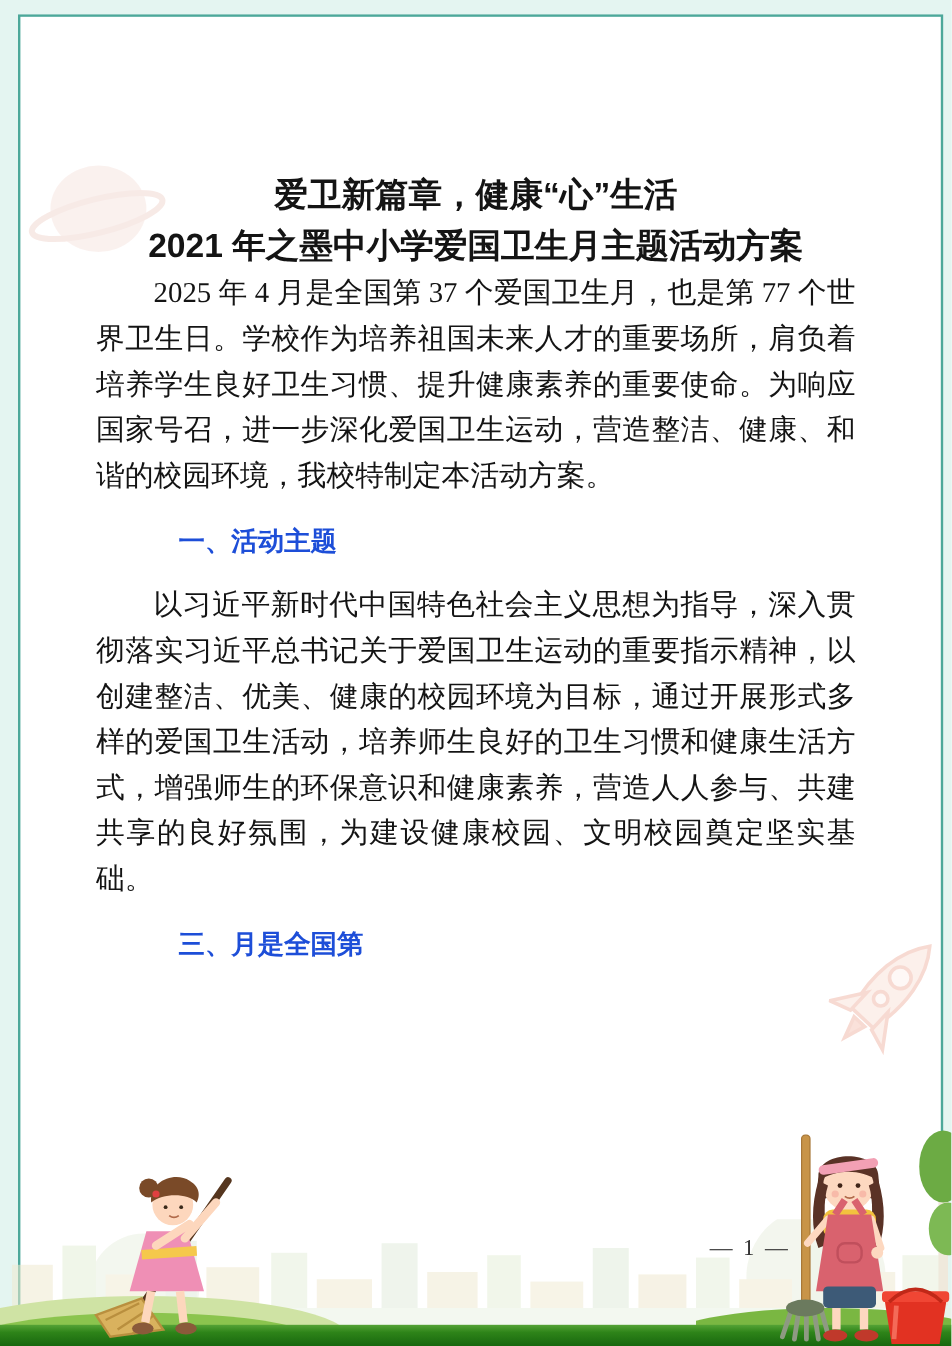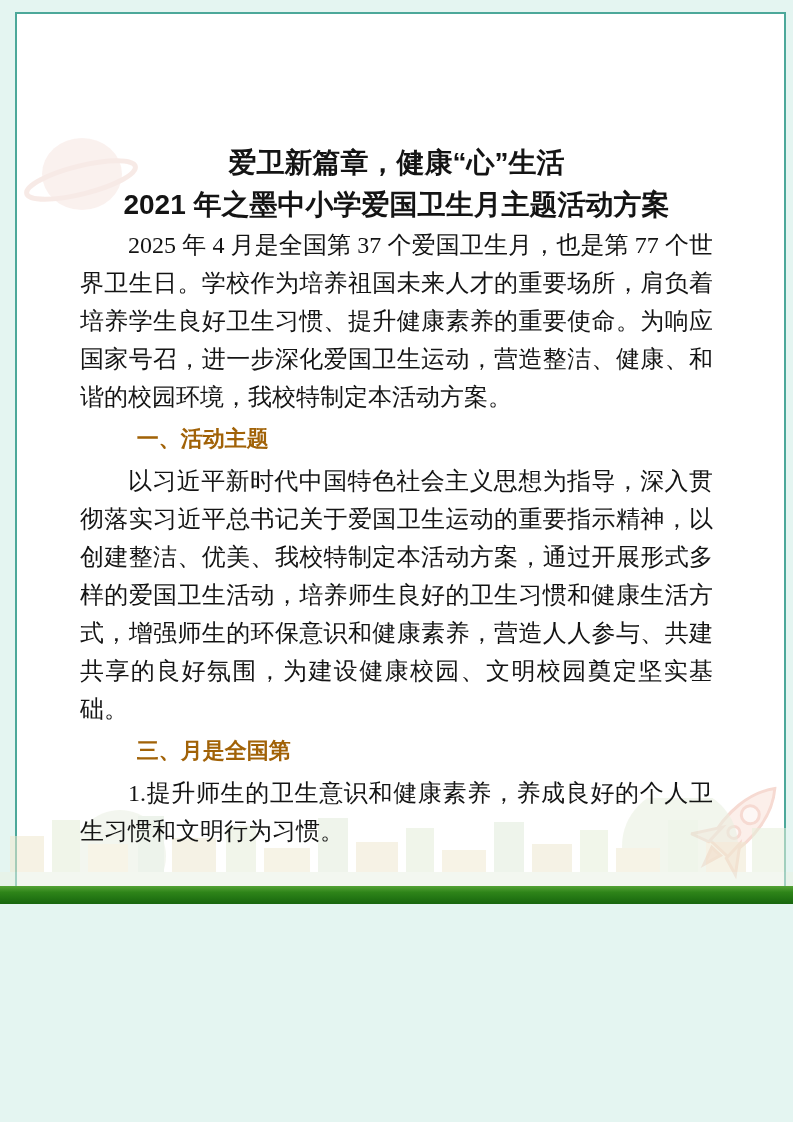--- a/index.html
+++ b/index.html
@@ -1,23 +1,23 @@
 <!DOCTYPE html>
 <html><head>
 <meta charset="utf-8">
 <style>
   html,body{margin:0;padding:0;}
   body{background:#e4f5f1;font-family:"Liberation Serif", serif;}
-  .page{position:relative;width:793px;height:904px;background:#e4f5f1;overflow:hidden;margin:0 auto;}
+  .page{position:relative;width:793px;height:1122px;background:#e4f5f1;overflow:hidden;margin:0 auto;}
   .frame{position:absolute;top:12px;left:15px;right:7px;bottom:10px;background:#ffffff;border:2px solid #4ca89a;z-index:0;}
   .content{position:absolute;left:80px;right:80px;top:0;z-index:2;color:#141414;}
   .title-block{margin-top:142px;text-align:center;font-family:"Liberation Sans", sans-serif;font-weight:700;font-size:28px;line-height:42px;color:#141414;}
   .intro{margin:48px 0 0 0;}
   .body-para{margin:0;font-size:24px;line-height:38px;text-align:justify;text-indent:2em;font-family:"Liberation Serif", serif;color:#141414;}
-  .sec-heading{margin:4px;font-size:22px;line-height:38px;font-weight:700;font-family:"Liberation Sans", sans-serif;text-indent:2.4em;color:#a16207;}
+  .sec-heading{margin:16px;font-size:22px;line-height:38px;font-weight:700;font-family:"Liberation Sans", sans-serif;text-indent:2.4em;color:#1d4ed8;}
   .page-number{position:absolute;left:555px;top:1030px;width:140px;text-align:center;font-size:19px;color:#333;z-index:2;font-family:"Liberation Serif", serif;letter-spacing:2px;}
   .planet{position:absolute;left:22px;top:122px;z-index:1;opacity:.5;}
   .rocket{position:absolute;left:692px;top:772px;z-index:1;opacity:.55;transform:rotate(8deg);}
   .skyline{position:absolute;left:0;bottom:14px;z-index:1;}
   .green-strip{position:absolute;left:0;right:0;bottom:0;height:18px;z-index:3;background:linear-gradient(#55a336 0%,#2e8419 35%,#17660e 100%);}
   .girl-left{position:absolute;left:18px;top:968px;z-index:4;}
   .girl-right{position:absolute;left:612px;top:944px;z-index:4;}
   .bucket{position:absolute;left:733px;top:1070px;z-index:4;}
   .tree{position:absolute;left:764px;top:938px;z-index:2;}
   .grass-left{position:absolute;left:-30px;top:1058px;z-index:3;}
@@ -87,23 +87,22 @@
   </svg>
 
   <div class="content">
     <div class="title-block">
       <div>爱卫新篇章，健康“心”生活</div>
       <div>2021 年之墨中小学爱国卫生月主题活动方案</div>
     </div>
     <p class="body-para intro">2025 年 4 月是全国第 37 个爱国卫生月，也是第 77 个世界卫生日。学校作为培养祖国未来人才的重要场所，肩负着培养学生良好卫生习惯、提升健康素养的重要使命。为响应国家号召，进一步深化爱国卫生运动，营造整洁、健康、和谐的校园环境，我校特制定本活动方案。</p>
     <div>
         <h2 class="sec-heading">一、活动主题</h2>
-        <p class="body-para">以习近平新时代中国特色社会主义思想为指导，深入贯彻落实习近平总书记关于爱国卫生运动的重要指示精神，以创建整洁、优美、我校特制定本活动方案，通过开展形式多样的爱国卫生活动，培养师生良好的卫生习惯和健康生活方式，增强师生的环保意识和健康素养，营造人人参与、共建共享的良好氛围，为建设健康校园、文明校园奠定坚实基础。</p>
+        <p class="body-para">以习近平新时代中国特色社会主义思想为指导，深入贯彻落实习近平总书记关于爱国卫生运动的重要指示精神，以创建整洁、优美、健康的校园环境为目标，通过开展形式多样的爱国卫生活动，培养师生良好的卫生习惯和健康生活方式，增强师生的环保意识和健康素养，营造人人参与、共建共享的良好氛围，为建设健康校园、文明校园奠定坚实基础。</p>
         <h2 class="sec-heading">三、月是全国第</h2>
-        <p class="body-para">1.提升师生的卫生意识和健康素养，养成良好的个人卫生习惯和文明行为习惯。</p>
       </div>
   </div>
 
   <svg class="girl-left" width="250" height="154" viewBox="0 0 250 154">
     <line x1="172" y1="16" x2="100" y2="120" stroke="#55361f" stroke-width="6" stroke-linecap="round"></line>
     <path d="M100 114 L62 128 L74 146 L118 140 Z" fill="#d9b25e" stroke="#b98f3e" stroke-width="2"></path>
     <path d="M98 118 L70 132 M104 124 L80 140 M110 128 L92 144" stroke="#b98f3e" stroke-width="2"></path>
     <path d="M104 58 L138 58 L152 108 L90 108 Z" fill="#ef8fb5"></path>
     <rect x="100" y="72" width="46" height="8" fill="#f5c84c" transform="rotate(-4 123 76)"></rect>
     <line x1="136" y1="64" x2="162" y2="34" stroke="#fdd7bd" stroke-width="7" stroke-linecap="round"></line>

